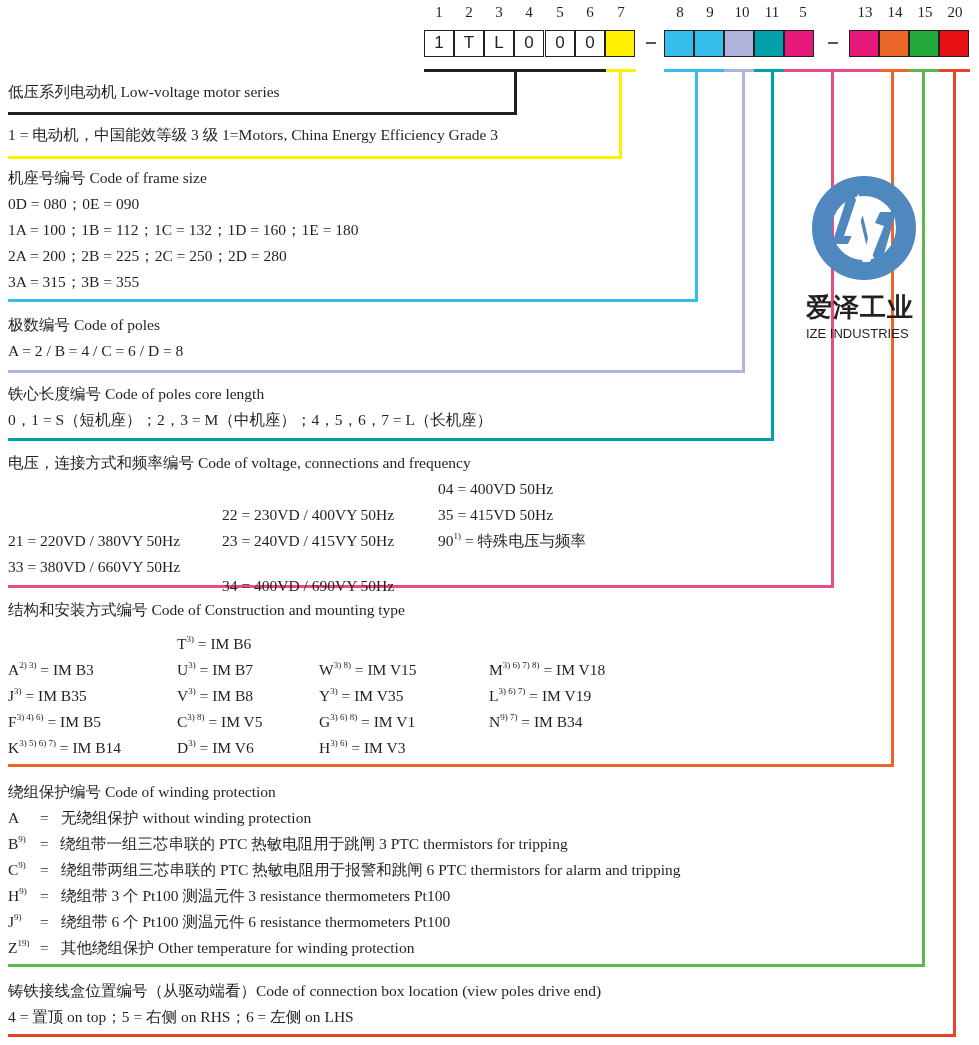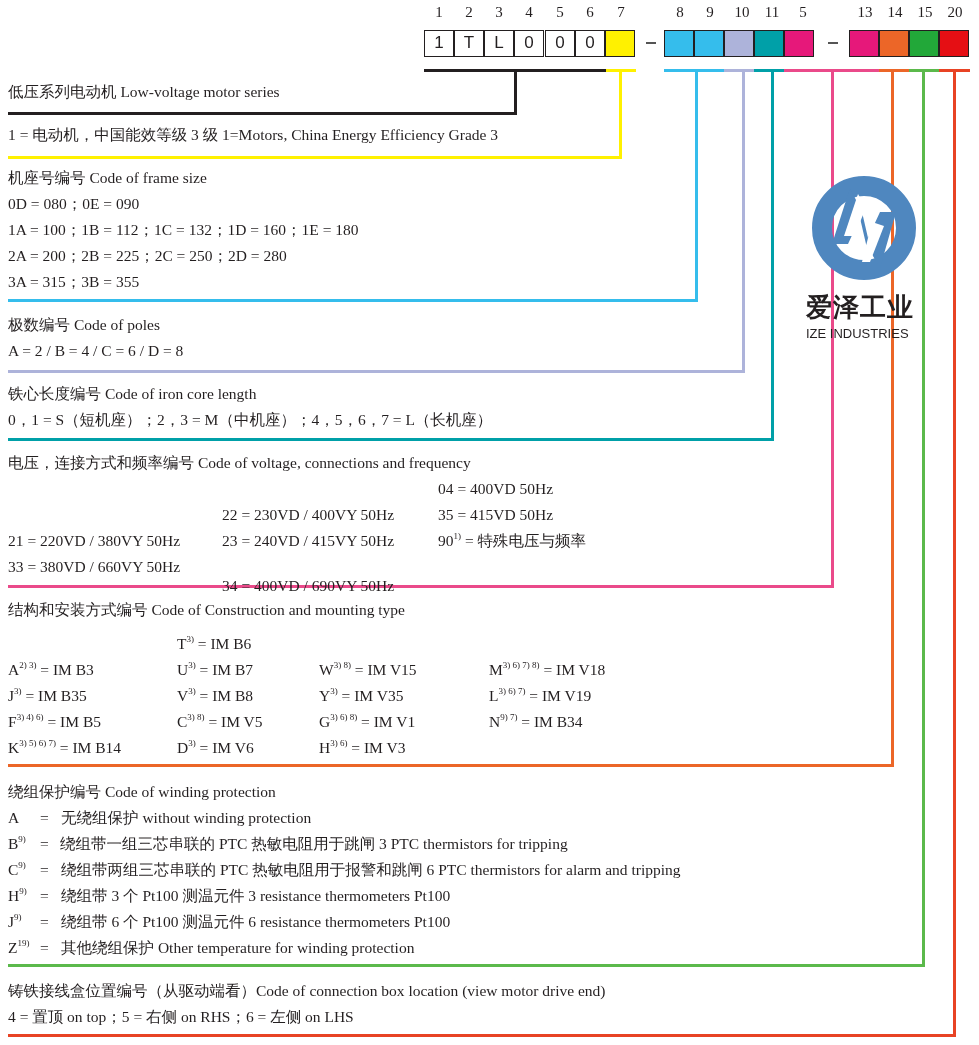--- a/index.html
+++ b/index.html
@@ -121,21 +121,21 @@
 
 <div class="txt" style="left:8px;top:168px">机座号编号 Code of frame size</div>
 <div class="txt" style="left:8px;top:194px">0D = 080；0E = 090</div>
 <div class="txt" style="left:8px;top:220px">1A = 100；1B = 112；1C = 132；1D = 160；1E = 180</div>
 <div class="txt" style="left:8px;top:246px">2A = 200；2B = 225；2C = 250；2D = 280</div>
 <div class="txt" style="left:8px;top:272px">3A = 315；3B = 355</div>
 
 <div class="txt" style="left:8px;top:315px">极数编号 Code of poles</div>
 <div class="txt" style="left:8px;top:341px">A = 2 / B = 4 / C = 6 / D = 8</div>
 
-<div class="txt" style="left:8px;top:384px">铁心长度编号 Code of iron core length</div>
+<div class="txt" style="left:8px;top:384px">铁心长度编号 Code of poles core length</div>
 <div class="txt" style="left:8px;top:410px">0，1 = S（短机座）；2，3 = M（中机座）；4，5，6，7 = L（长机座）</div>
 
 <div class="txt" style="left:8px;top:453px">电压，连接方式和频率编号 Code of voltage, connections and frequency</div>
 <div class="txt" style="left:438px;top:479px">04 = 400VD 50Hz</div>
 <div class="txt" style="left:222px;top:505px">22 = 230VD / 400VY 50Hz</div>
 <div class="txt" style="left:438px;top:505px">35 = 415VD 50Hz</div>
 <div class="txt" style="left:8px;top:531px">21 = 220VD / 380VY 50Hz</div>
 <div class="txt" style="left:222px;top:531px">23 = 240VD / 415VY 50Hz</div>
 <div class="txt" style="left:438px;top:531px"><span>90</span><sup>1)</sup><span> = 特殊电压与频率</span></div>
 <div class="txt" style="left:8px;top:557px">33 = 380VD / 660VY 50Hz</div>
@@ -182,14 +182,14 @@
 <div class="txt" style="left:61px;top:886px">绕组带 3 个 Pt100 测温元件 3 resistance thermometers Pt100</div>
 
 <div class="txt" style="left:8px;top:912px"><span>J</span><sup>9)</sup></div>
 <div class="txt" style="left:40px;top:912px">=</div>
 <div class="txt" style="left:61px;top:912px">绕组带 6 个 Pt100 测温元件 6 resistance thermometers Pt100</div>
 
 <div class="txt" style="left:8px;top:938px"><span>Z</span><sup>19)</sup></div>
 <div class="txt" style="left:40px;top:938px">=</div>
 <div class="txt" style="left:61px;top:938px">其他绕组保护  Other temperature for winding protection</div>
 
-<div class="txt" style="left:8px;top:981px">铸铁接线盒位置编号（从驱动端看）Code of connection box location (view motor drive end)</div>
+<div class="txt" style="left:8px;top:981px">铸铁接线盒位置编号（从驱动端看）Code of connection box location (view poles drive end)</div>
 <div class="txt" style="left:8px;top:1007px">4 = 置顶 on top；5 = 右侧 on RHS；6 = 左侧 on LHS</div>
 
 </body></html>

